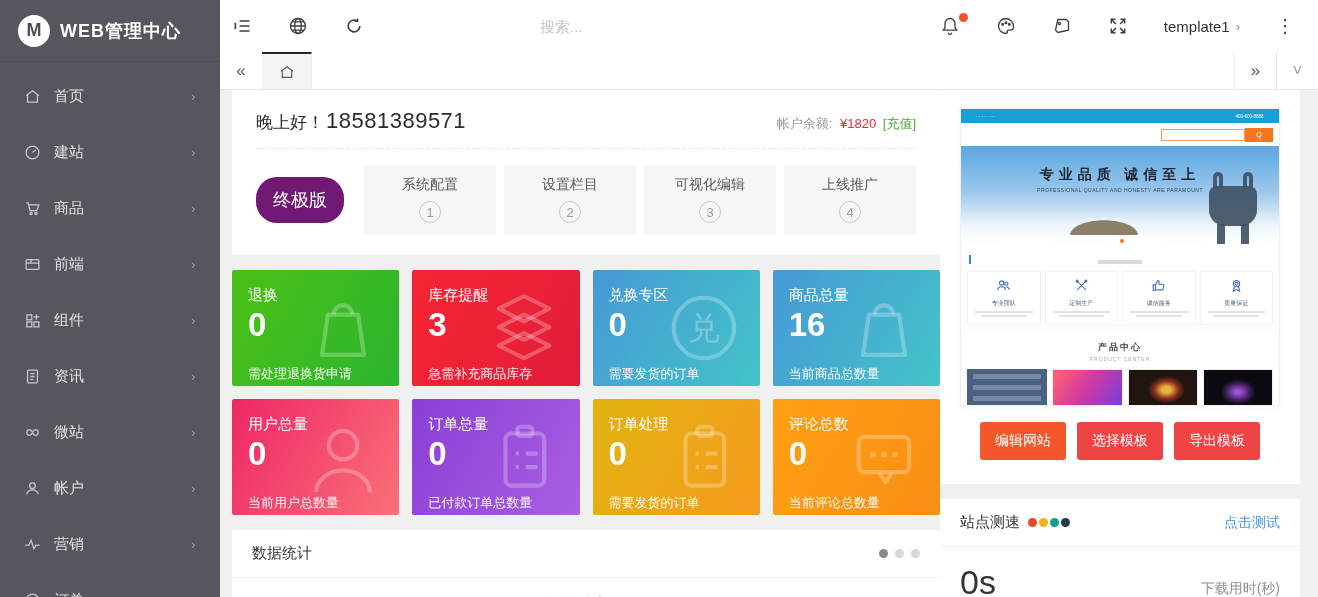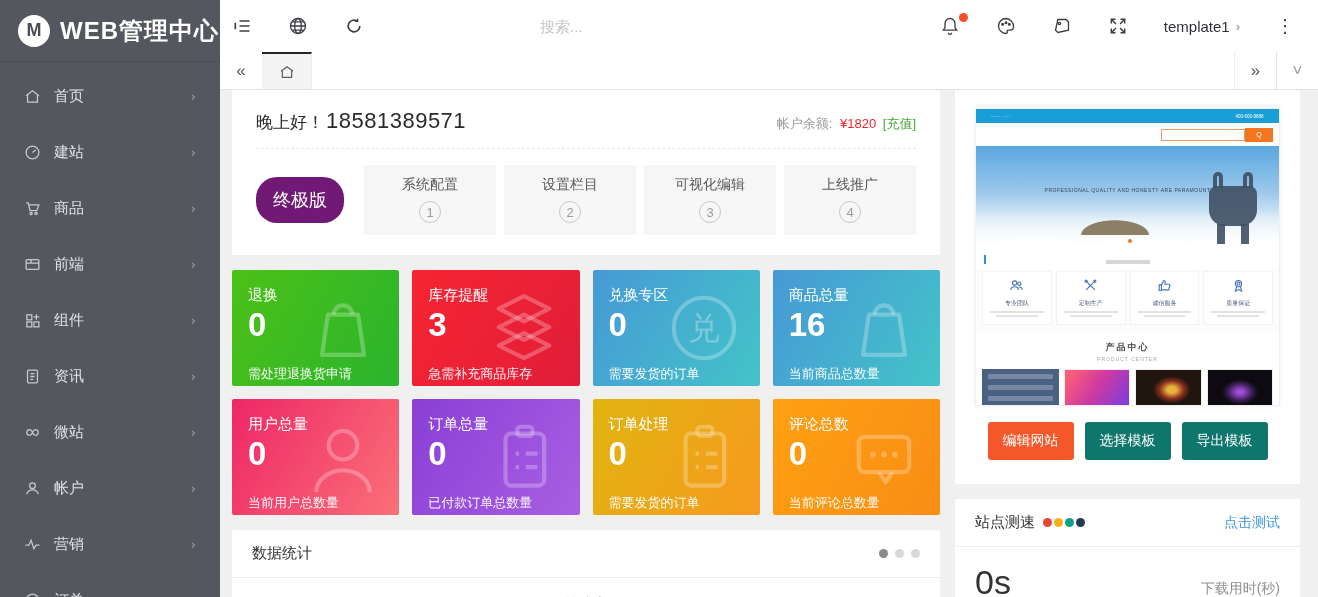--- a/index.html
+++ b/index.html
@@ -7,21 +7,21 @@
     font-family:"Liberation Sans","DejaVu Sans",sans-serif; background:#f0f0f0; }
 
   
   .sidebar { position:absolute; left:0; top:0; width:220px; height:597px;
     background:#54575d; z-index:5; }
   .logo-area { height:62px; display:flex; align-items:center; padding:0 18px;
     border-bottom:1px solid rgba(0,0,0,.12); }
   .logo-circle { width:32px; height:32px; border-radius:50%; background:#fff;
     color:#4a4d52; font-weight:bold; font-size:18px; display:flex;
     align-items:center; justify-content:center; flex:0 0 32px; }
-  .logo-title { color:#fff; font-size:24px; font-weight:bold; margin-left:10px;
+  .logo-title { color:#fff; font-size:18px; font-weight:bold; margin-left:10px;
     letter-spacing:1px; white-space:nowrap; }
   .menu { padding-top:6px; }
   .menu-item { height:56px; display:flex; align-items:center; padding:0 24px;
     cursor:pointer; }
   .menu-item .mi-icon { width:17px; height:17px; flex:0 0 17px; color:#c7c9cc; }
   .menu-item .mi-icon svg { width:17px; height:17px; display:block; }
   .menu-item .mi-label { color:#e0e1e3; font-size:15px; margin-left:13px; }
   .menu-item .mi-chevron { margin-left:auto; color:#a2a4a8; font-size:13px;
     font-family:"DejaVu Sans",sans-serif; }
 
@@ -53,21 +53,21 @@
   .tab-home { width:50px; background:#f4f4f4; border-top:2px solid #23262b;
     display:flex; align-items:center; justify-content:center; cursor:pointer;
     border-right:1px solid #eee; }
   .tab-home svg { width:16px; height:16px; color:#5b5e63; }
   .tab-spacer { flex:1; }
   .tab-collapse-right { border-left:1px solid #eee; }
   .tab-dropdown { border-left:1px solid #e3e3e3; color:#9a9da1; }
 
   
   .content { position:absolute; left:220px; top:90px; right:0; bottom:0;
-    padding:0 18px 0 12px; display:flex; gap:15px; }
+    padding:0 18px 0 12px; display:flex; }
   .col-left { width:708px; flex:0 0 708px; }
   .col-right { flex:1; }
   .card { background:#fff; border-radius:2px; }
 
   
   .welcome { padding:18px 24px 20px; margin-bottom:15px; }
   .welcome-head { display:flex; align-items:baseline; padding-bottom:14px;
     border-bottom:1px dashed #e6e6e6; }
   .hello { font-size:17px; color:#2b2b2b; }
   .account { font-size:22px; color:#2b2b2b; margin-left:2px; letter-spacing:.5px; }
@@ -173,21 +173,21 @@
   .pv-prod-menu .row { height:5px; background:rgba(255,255,255,.25); border-radius:1px; }
   .pv-prod-img1 { background:linear-gradient(125deg,#f95d78 10%,#d13aa0 45%,#7e3ddb 90%); }
   .pv-prod-img2 { background:radial-gradient(22px 16px at 55% 45%, #e8b43c 20%, #8a2f1e 55%, #20150f 85%); }
   .pv-prod-img3 { background:radial-gradient(20px 14px at 50% 50%, #9b4fd4 15%, #3c1f57 60%, #0d0a12 90%); }
   .pv-prod-img1,.pv-prod-img2,.pv-prod-img3 { border:1px solid #eee; }
 
   .tpl-buttons { display:flex; justify-content:center; gap:11px; margin-top:16px; }
   .tpl-btn { border:none; color:#fff; font-size:14px; padding:10px 15px;
     border-radius:3px; cursor:pointer; font-family:inherit; }
   .tpl-btn.orange { background:#f4582a; }
-  .tpl-btn.teal { background:#0f766e; }
+  .tpl-btn.teal { background:#ef4444; }
 
   
   .speed-card { margin-top:15px; }
   .speed-head { display:flex; align-items:center; padding:14px 20px;
     border-bottom:1px solid #f0f0f0; }
   .speed-title { font-size:15px; color:#333; margin-right:8px; }
   .speed-dots { display:flex; gap:2px; }
   .speed-dot { width:9px; height:9px; border-radius:50%; }
   .speed-link { margin-left:auto; font-size:14px; color:#3e97e6; cursor:pointer; }
   .speed-body { display:flex; align-items:flex-end; justify-content:space-between;
@@ -550,20 +550,21 @@
         <div class="pv-hero">
           <div class="pv-hero-clouds"></div>
           <div class="pv-mountain"></div>
           <div class="pv-vessel">
             <span class="v-ear1"></span>
               <span class="v-ear2"></span>
             <span class="v-body"></span>
             <span class="v-leg1"></span>
               <span class="v-leg2"></span>
           </div>
+          <div class="pv-hero-title">专业品质  诚信至上</div>
           <div class="pv-hero-sub">PROFESSIONAL QUALITY AND HONESTY ARE PARAMOUNT</div>
           <span class="pv-hero-dot"></span>
         </div>
         <div class="pv-navrow">
           <span class="pv-navtick"></span>
           <span class="pv-navtext"><span></span></span>
         </div>
         <div class="pv-features">
           <div class="pv-feature">
             <svg viewBox="0 0 24 24" fill="none" stroke="currentColor" stroke-width="1.8">

